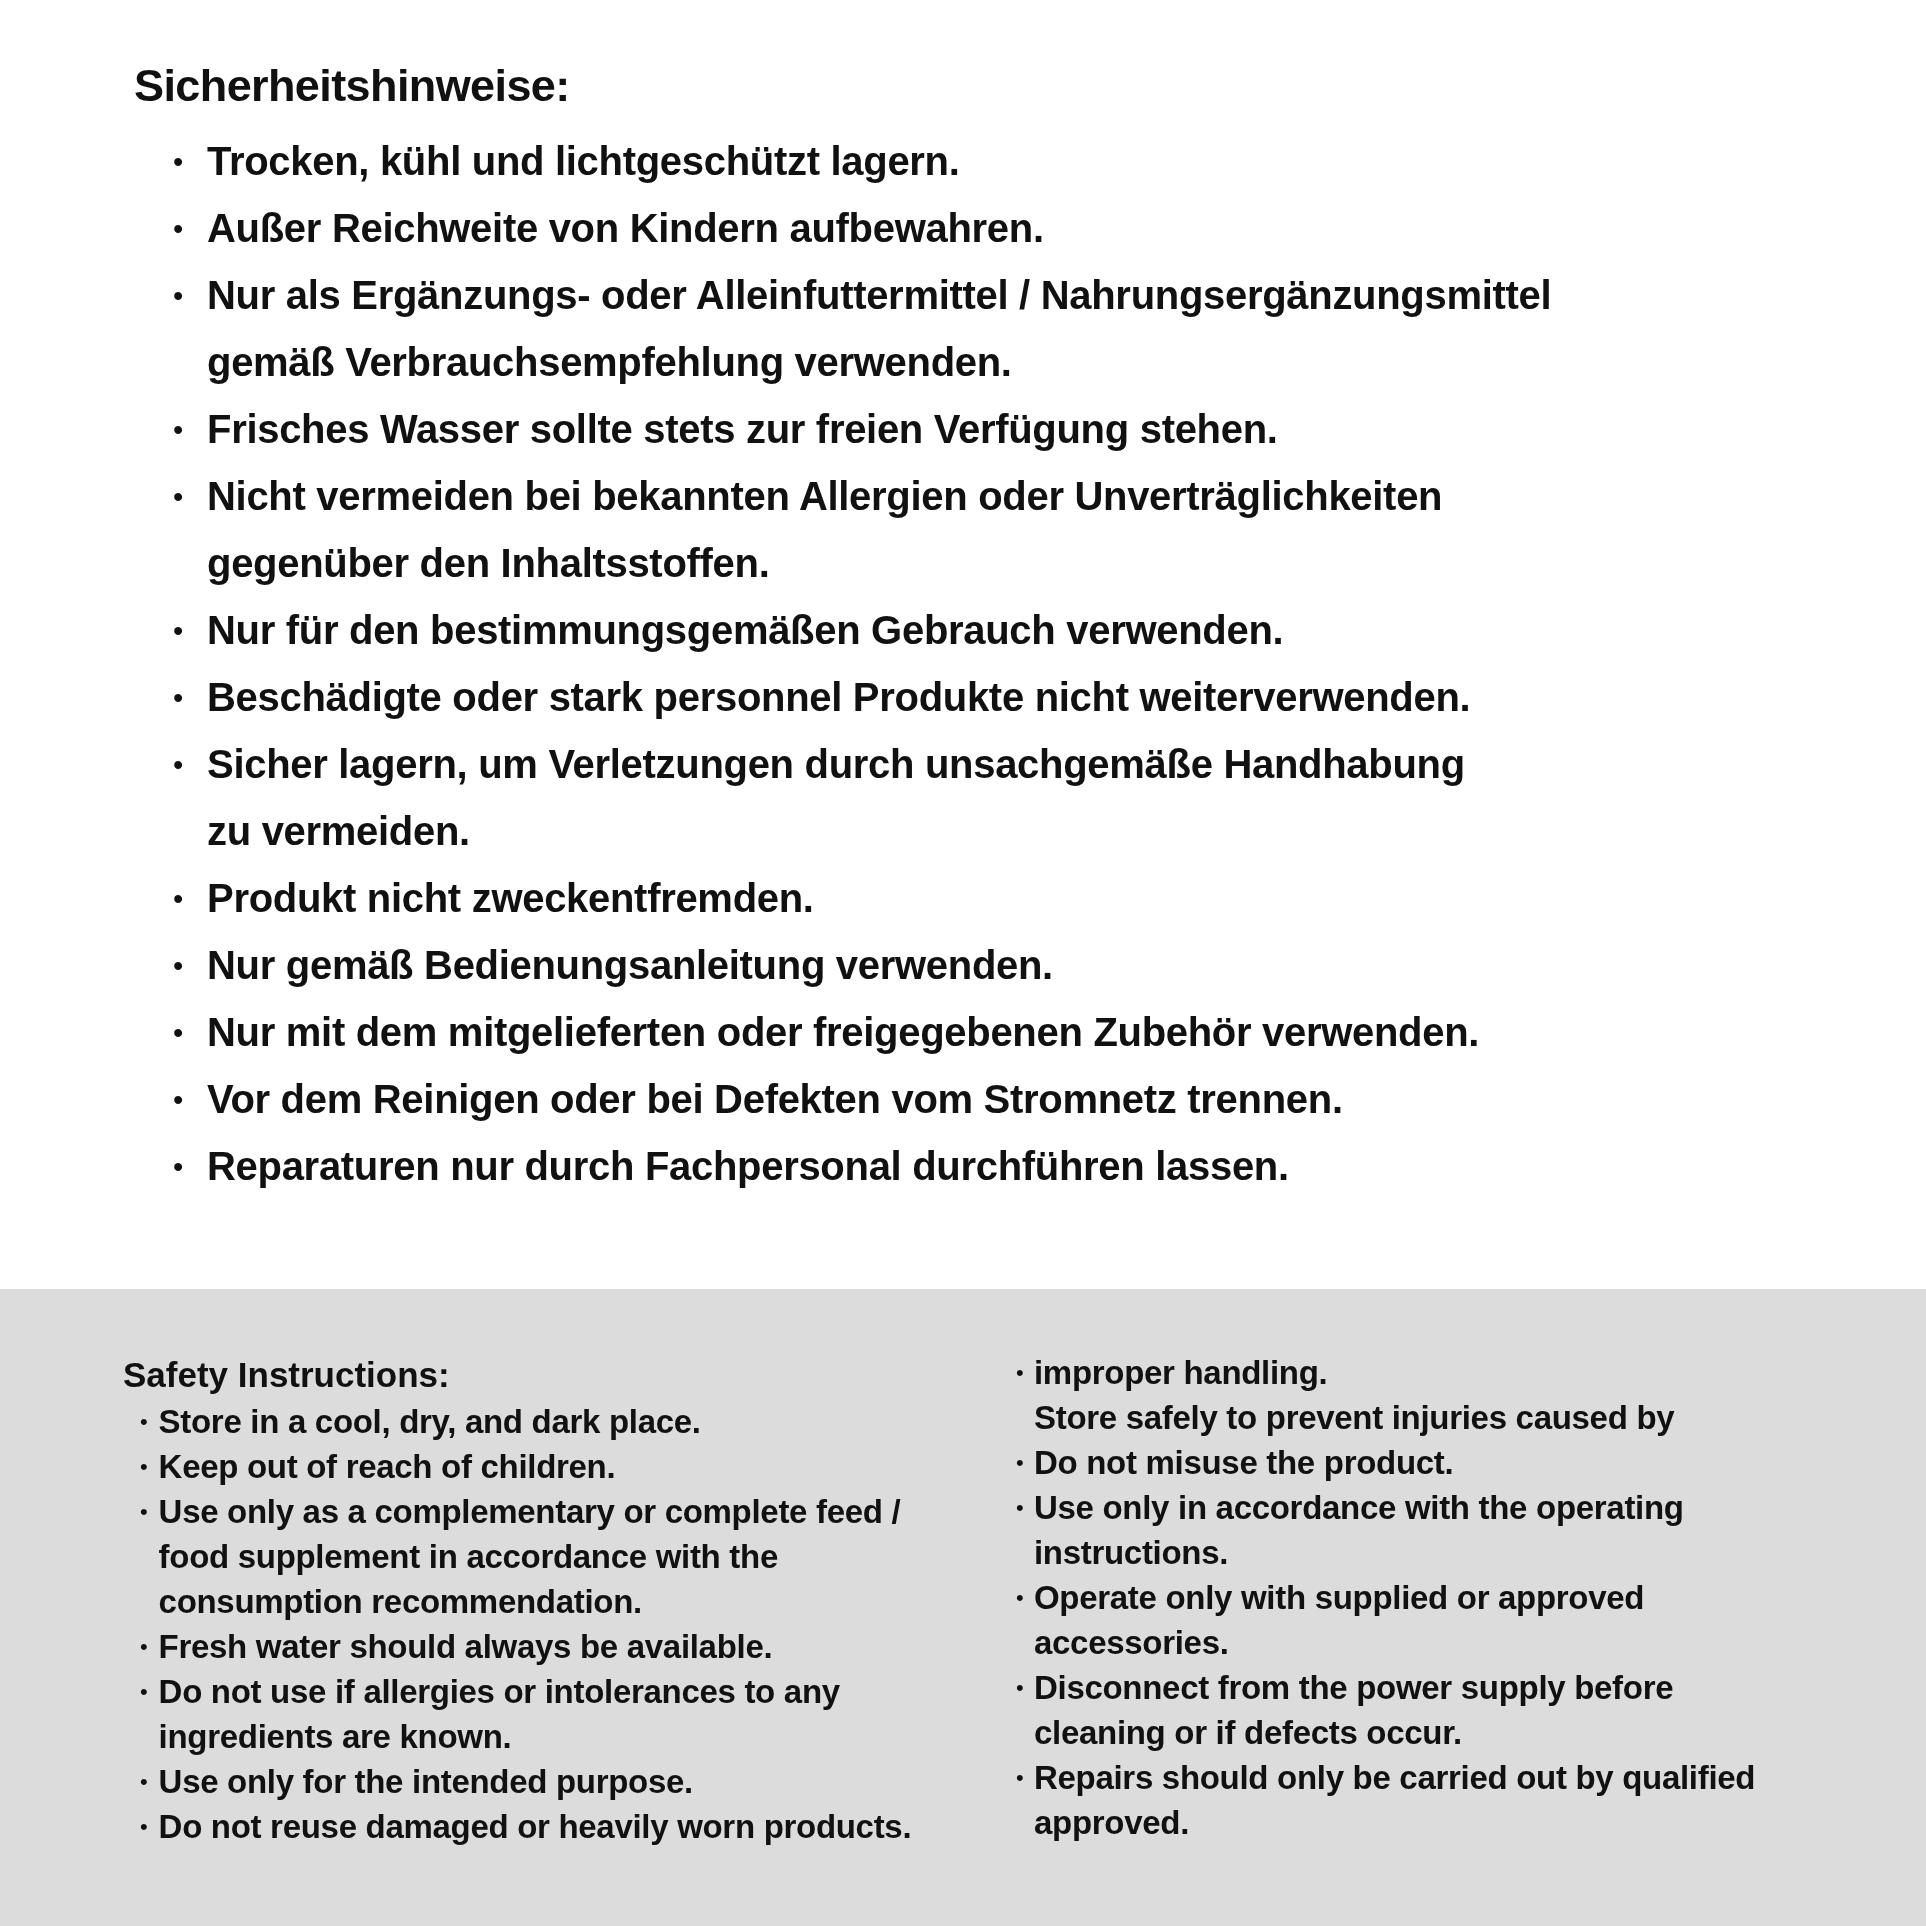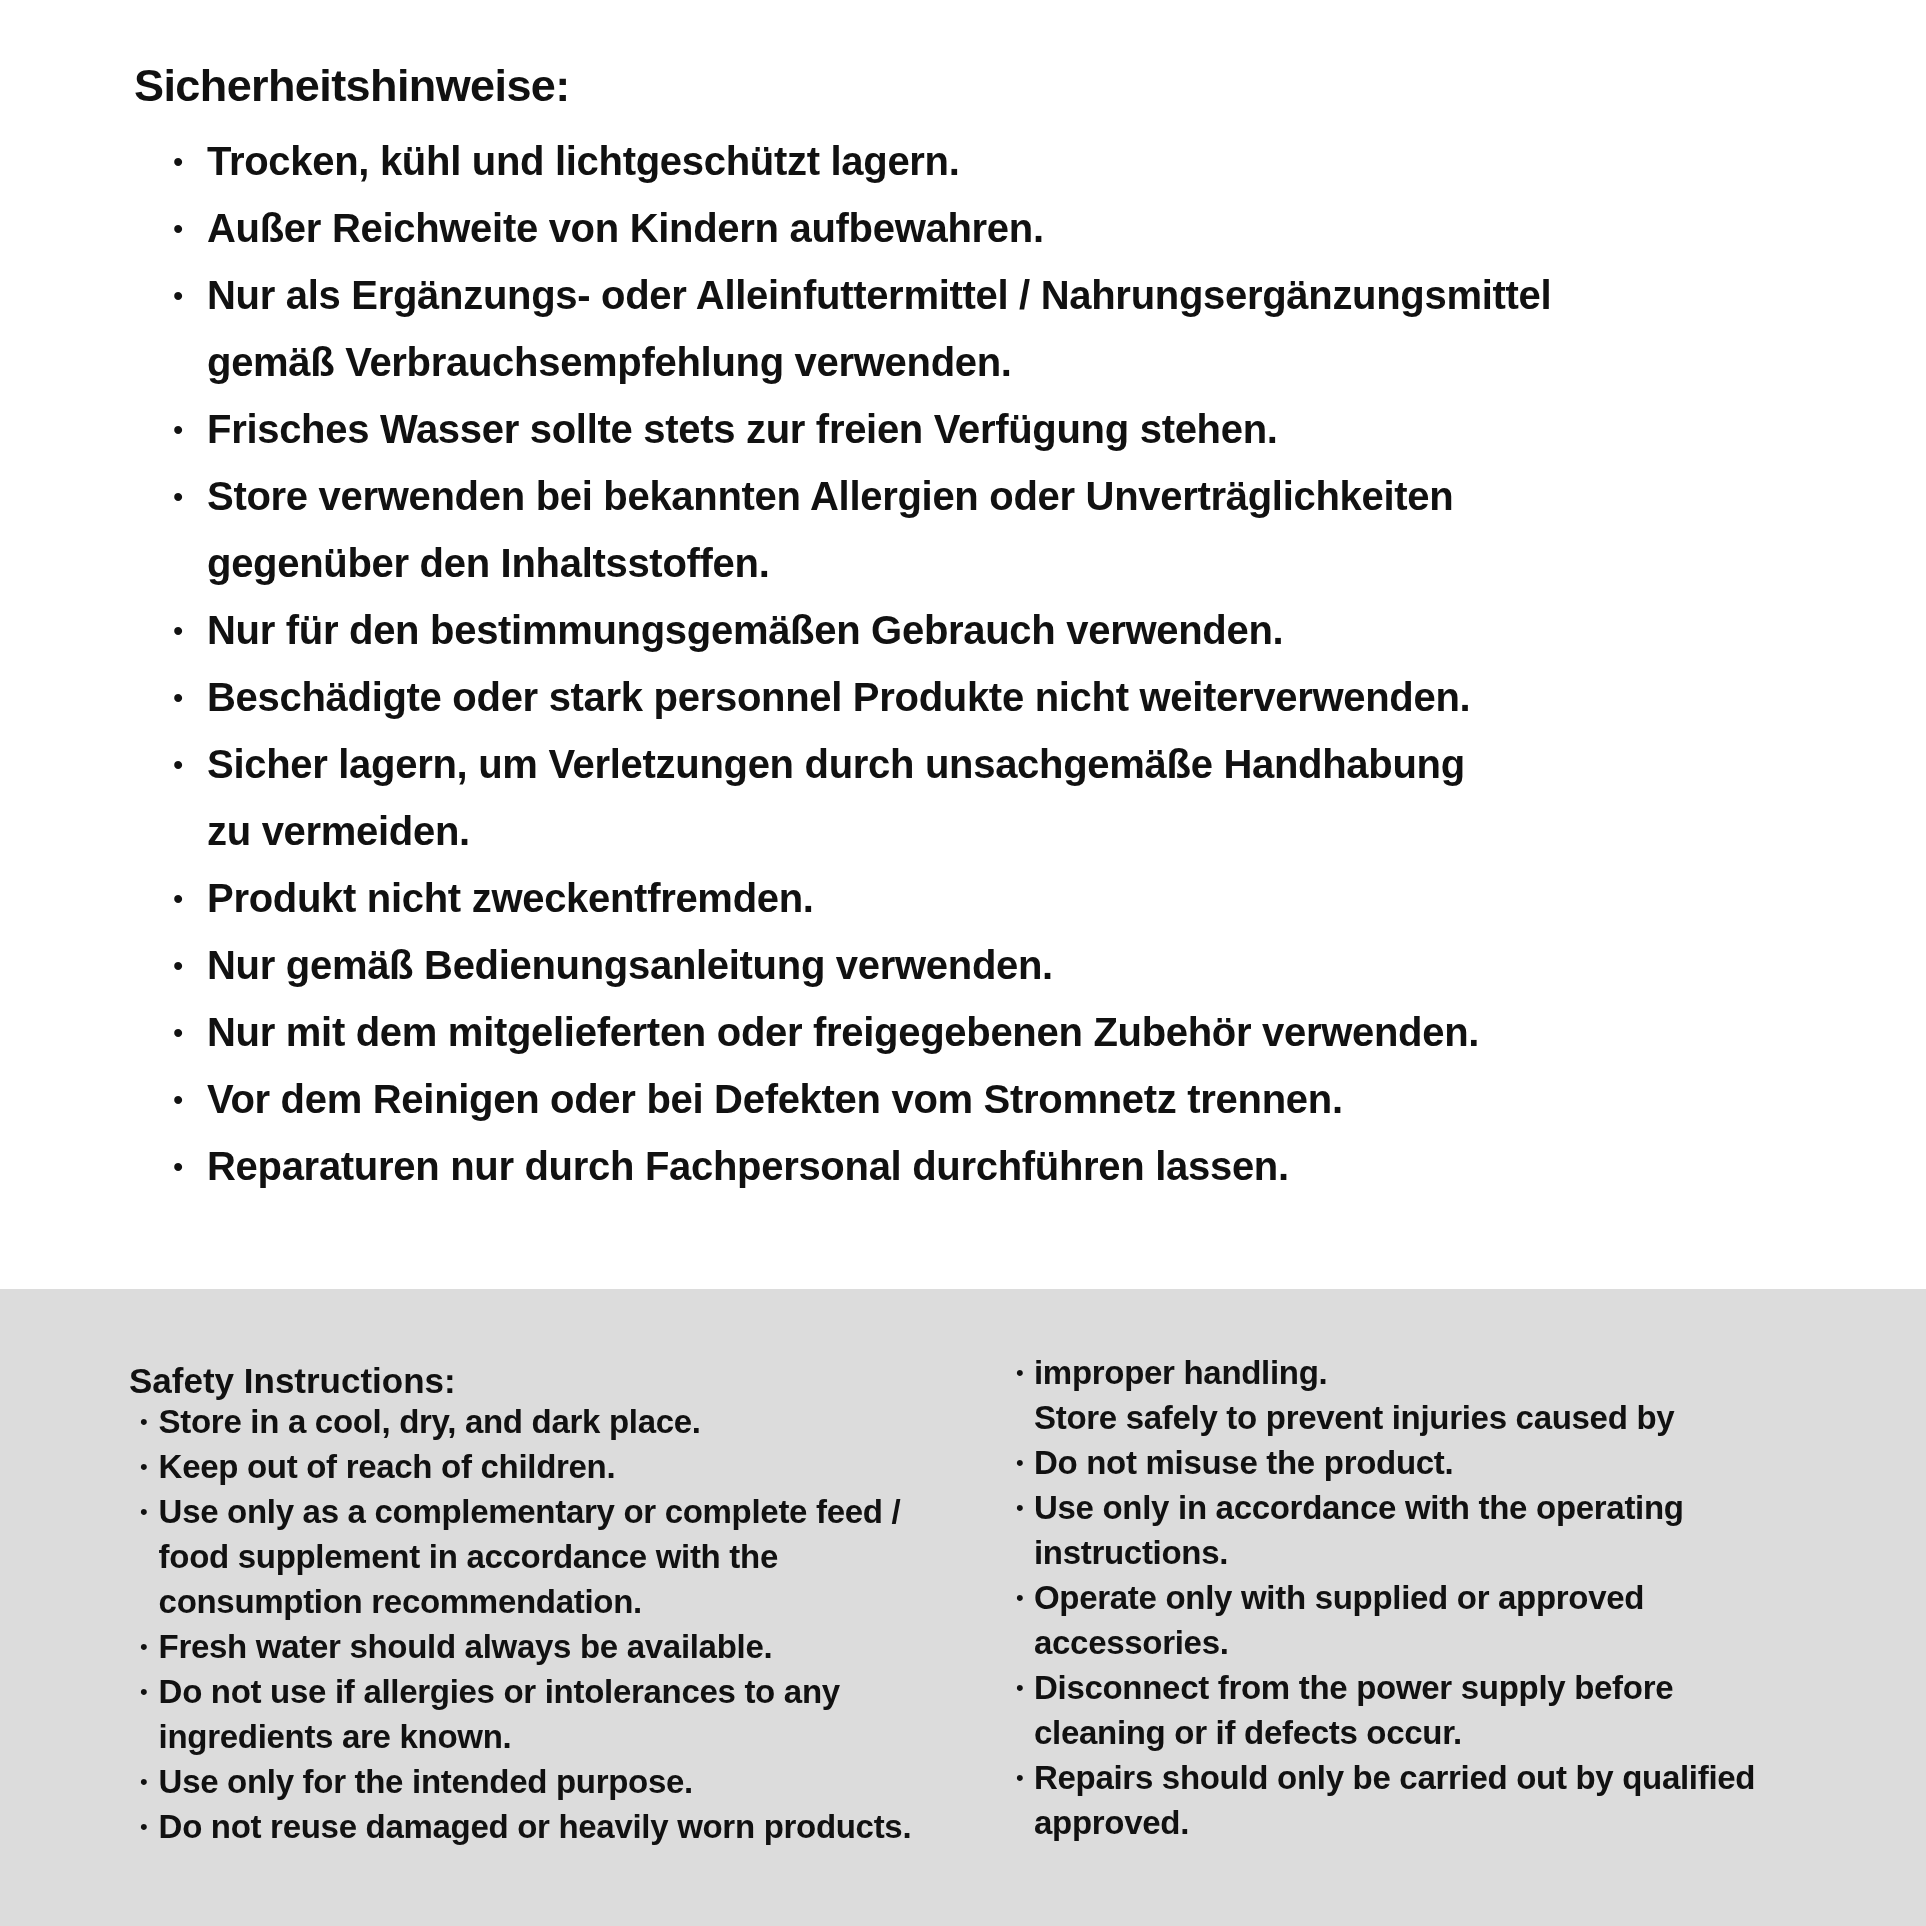--- a/index.html
+++ b/index.html
@@ -57,21 +57,21 @@
   
   .english-section {
     position: absolute;
     left: 0; top: 1289px;
     width: 1926px; height: 638px;
     background: #dcdcdc;
   }
   .english-title {
     position: absolute;
     left: 121px; top: 63px;
-    margin: 8px;
+    margin: 2px;
     font-size: 35px;
     line-height: 1.2;
     font-weight: bold;
     white-space: nowrap;
     text-align: center;
   }
   .english-list {
     position: absolute;
     margin: 0; padding: 0;
     list-style: none;
@@ -115,21 +115,21 @@
           <span class="dot">•</span>
           <span class="line">Nur als Ergänzungs- oder Alleinfuttermittel / Nahrungsergänzungsmittel</span>
           <span class="line">gemäß Verbrauchsempfehlung verwenden.</span>
         </li>
         <li>
           <span class="dot">•</span>
           <span class="line">Frisches Wasser sollte stets zur freien Verfügung stehen.</span>
         </li>
         <li>
           <span class="dot">•</span>
-          <span class="line">Store verwenden bei bekannten Allergien oder Unverträglichkeiten</span>
+          <span class="line">Nicht vermeiden bei bekannten Allergien oder Unverträglichkeiten</span>
           <span class="line">gegenüber den Inhaltsstoffen.</span>
         </li>
         <li>
           <span class="dot">•</span>
           <span class="line">Nur für den bestimmungsgemäßen Gebrauch verwenden.</span>
         </li>
         <li>
           <span class="dot">•</span>
           <span class="line">Beschädigte oder stark personnel Produkte nicht weiterverwenden.</span>
         </li>

